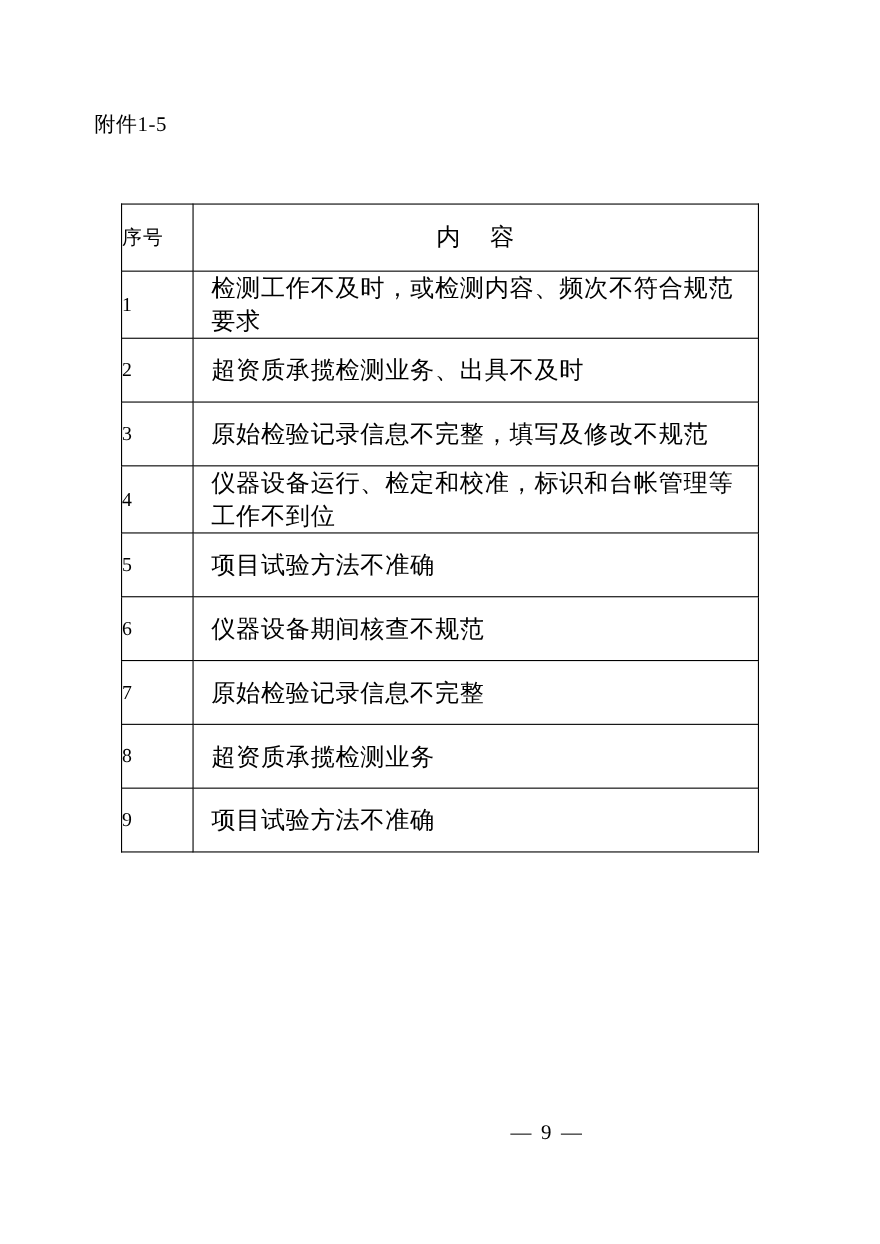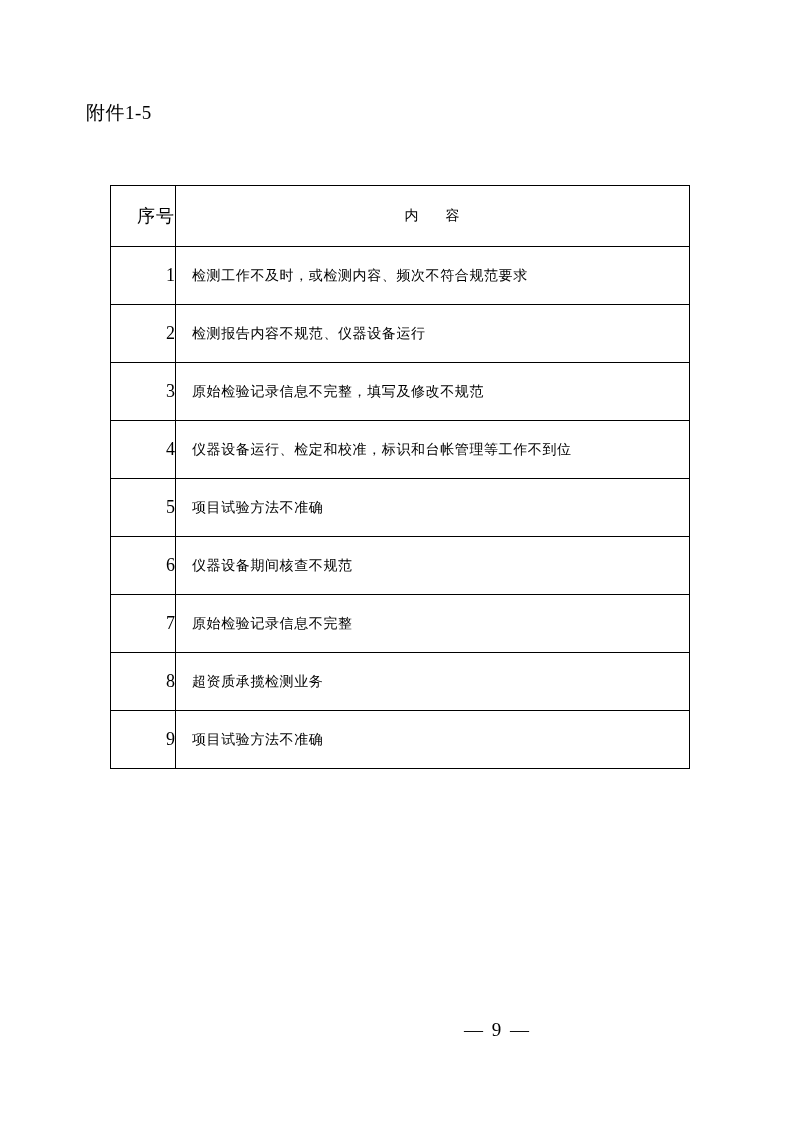--- a/index.html
+++ b/index.html
@@ -50,26 +50,26 @@
     table-layout: fixed;
   }
   table.listing td, table.listing th {
     border: 1px solid #000000;
     padding: 0;
     vertical-align: middle;
     font-weight: normal;
   }
   .col-no {
     width: 64px;
-    text-align: right;
+    text-align: left;
     font-size: 18px;
   }
   .col-content {
     text-align: left;
-    font-size: 14px;
+    font-size: 22px;
     padding-left: 16px !important;
     font-family: Liberation Mono, monospace;
   }
   thead td {
     height: 60px;
   }
   thead .col-no {
     font-size: 18px;
     letter-spacing: 1px;
   }
@@ -120,21 +120,21 @@
           </td>
         </tr>
       </thead>
       <tbody>
         <tr>
           <td class="col-no">1</td>
           <td class="col-content">检测工作不及时，或检测内容、频次不符合规范要求</td>
         </tr>
         <tr>
           <td class="col-no">2</td>
-          <td class="col-content">检测报告内容不规范、仪器设备运行</td>
+          <td class="col-content">超资质承揽检测业务、出具不及时</td>
         </tr>
         <tr>
           <td class="col-no">3</td>
           <td class="col-content">原始检验记录信息不完整，填写及修改不规范</td>
         </tr>
         <tr>
           <td class="col-no">4</td>
           <td class="col-content">仪器设备运行、检定和校准，标识和台帐管理等工作不到位</td>
         </tr>
         <tr>

